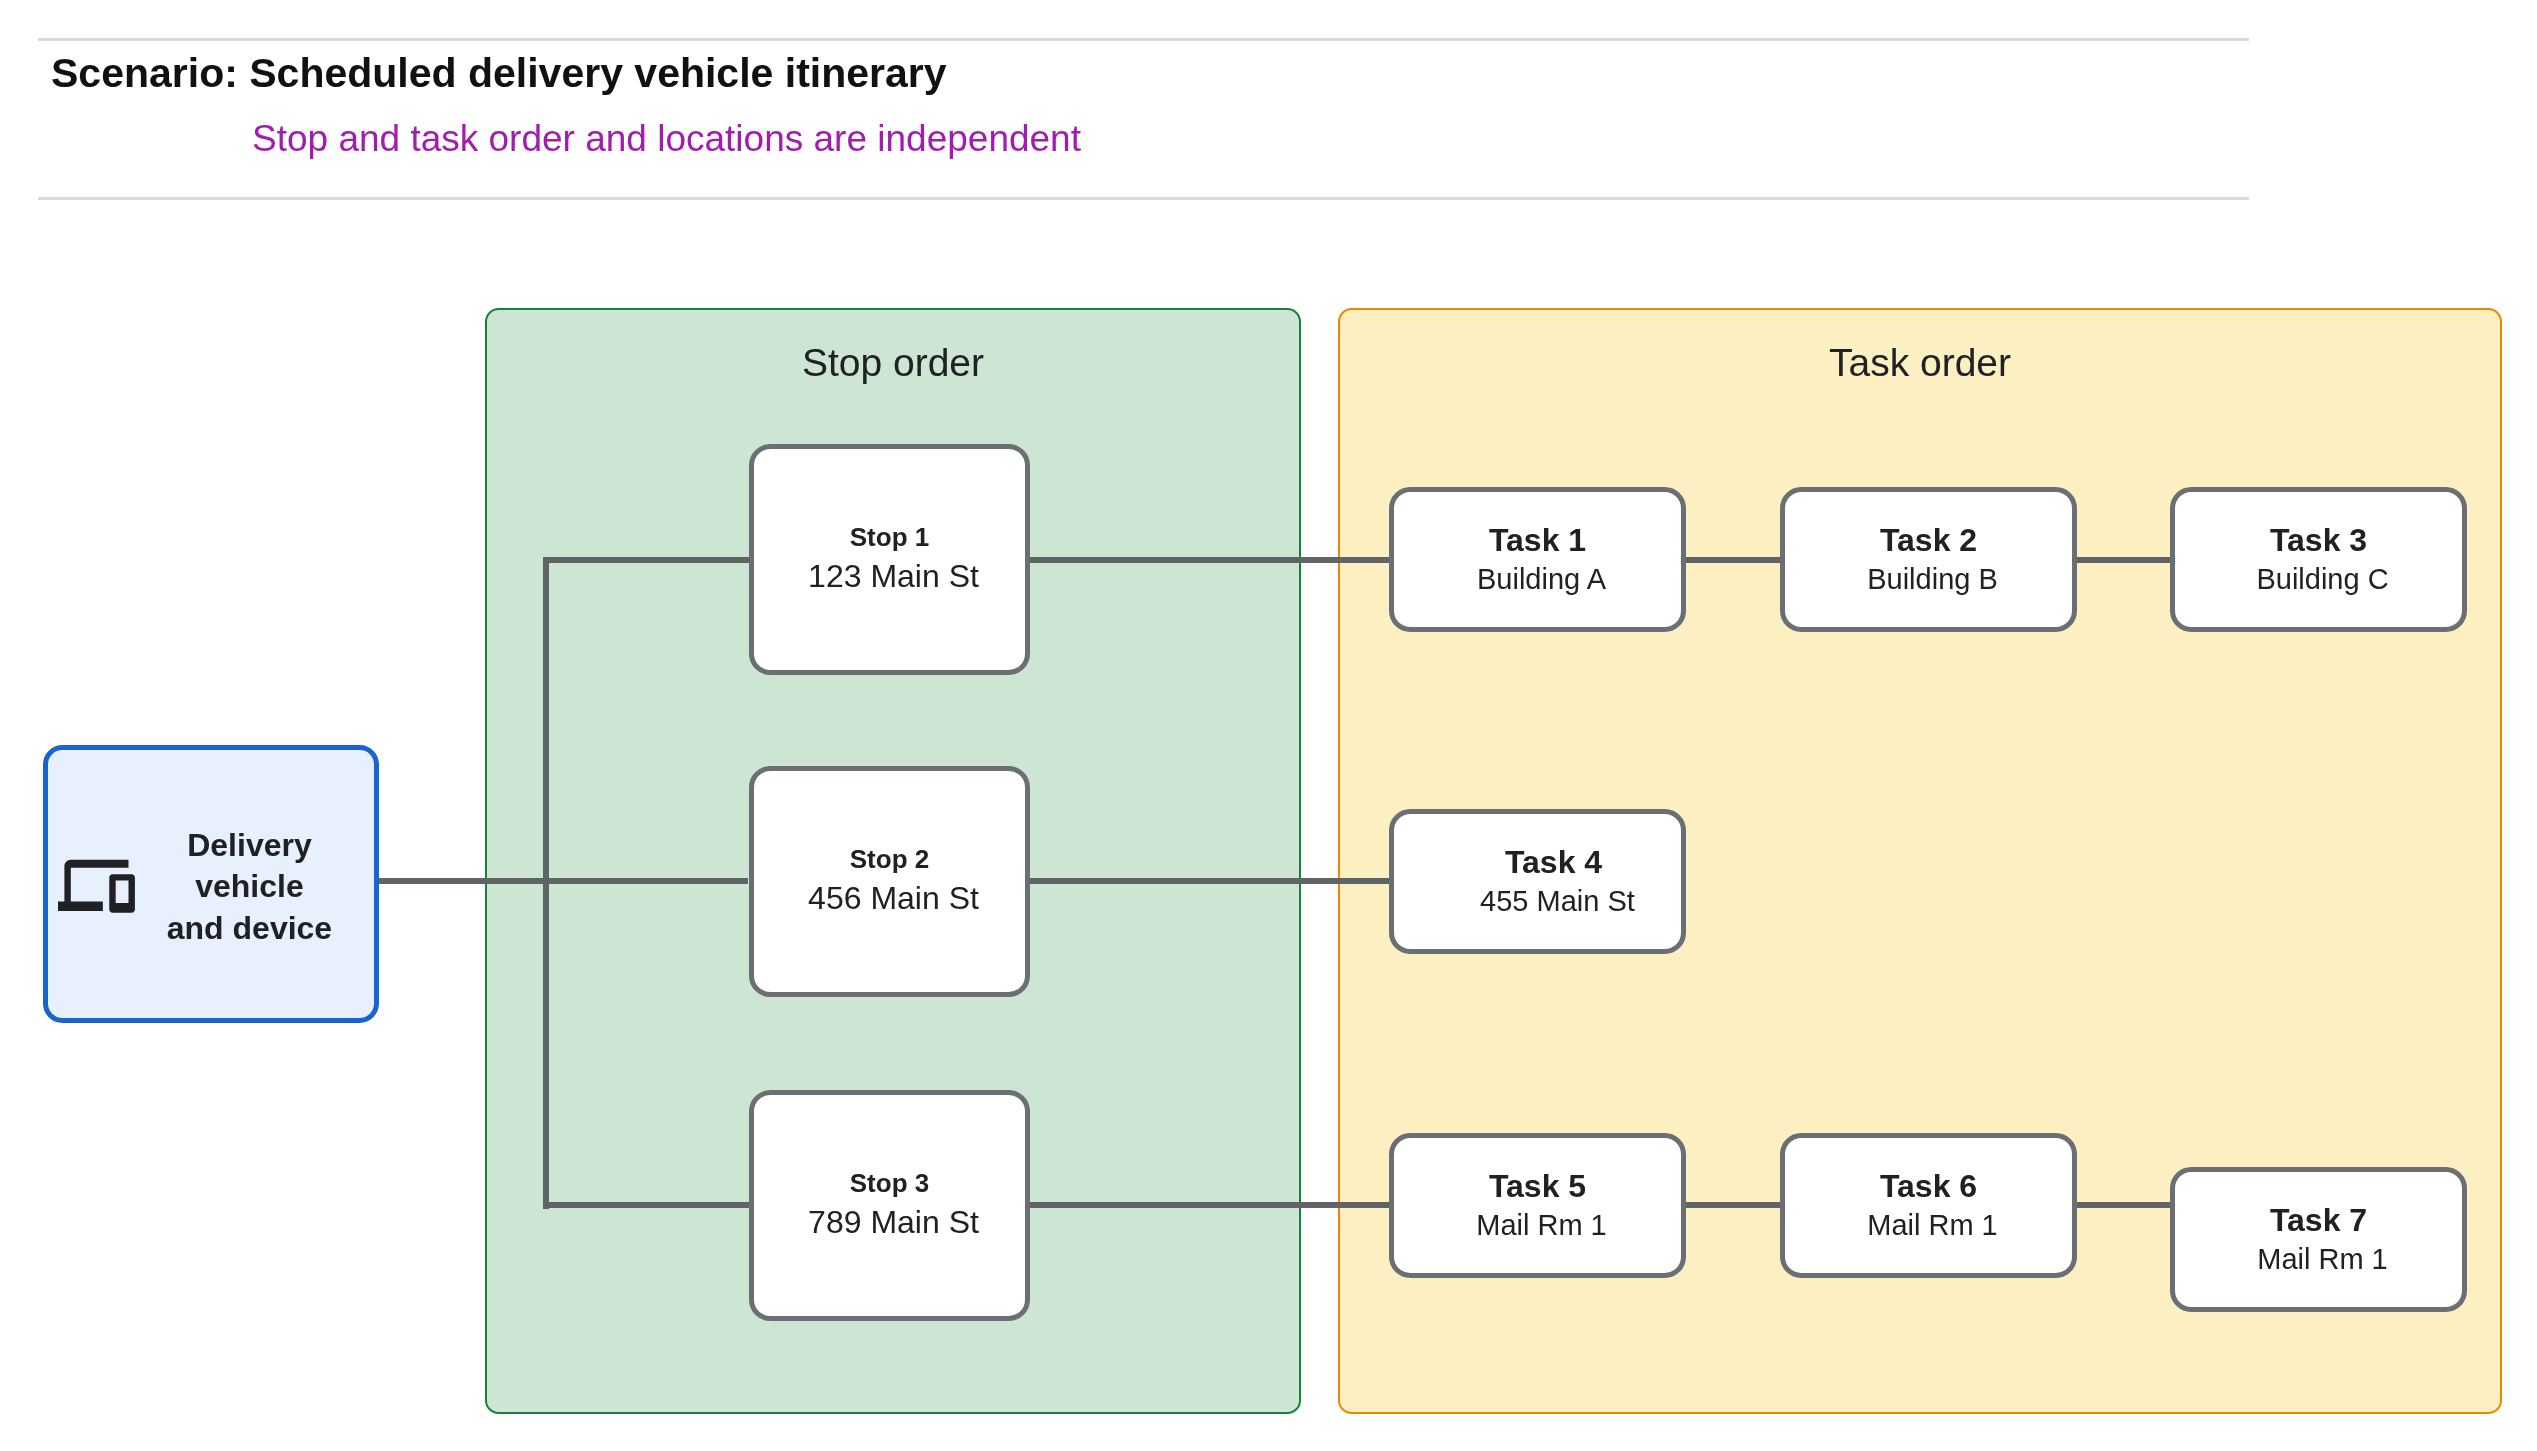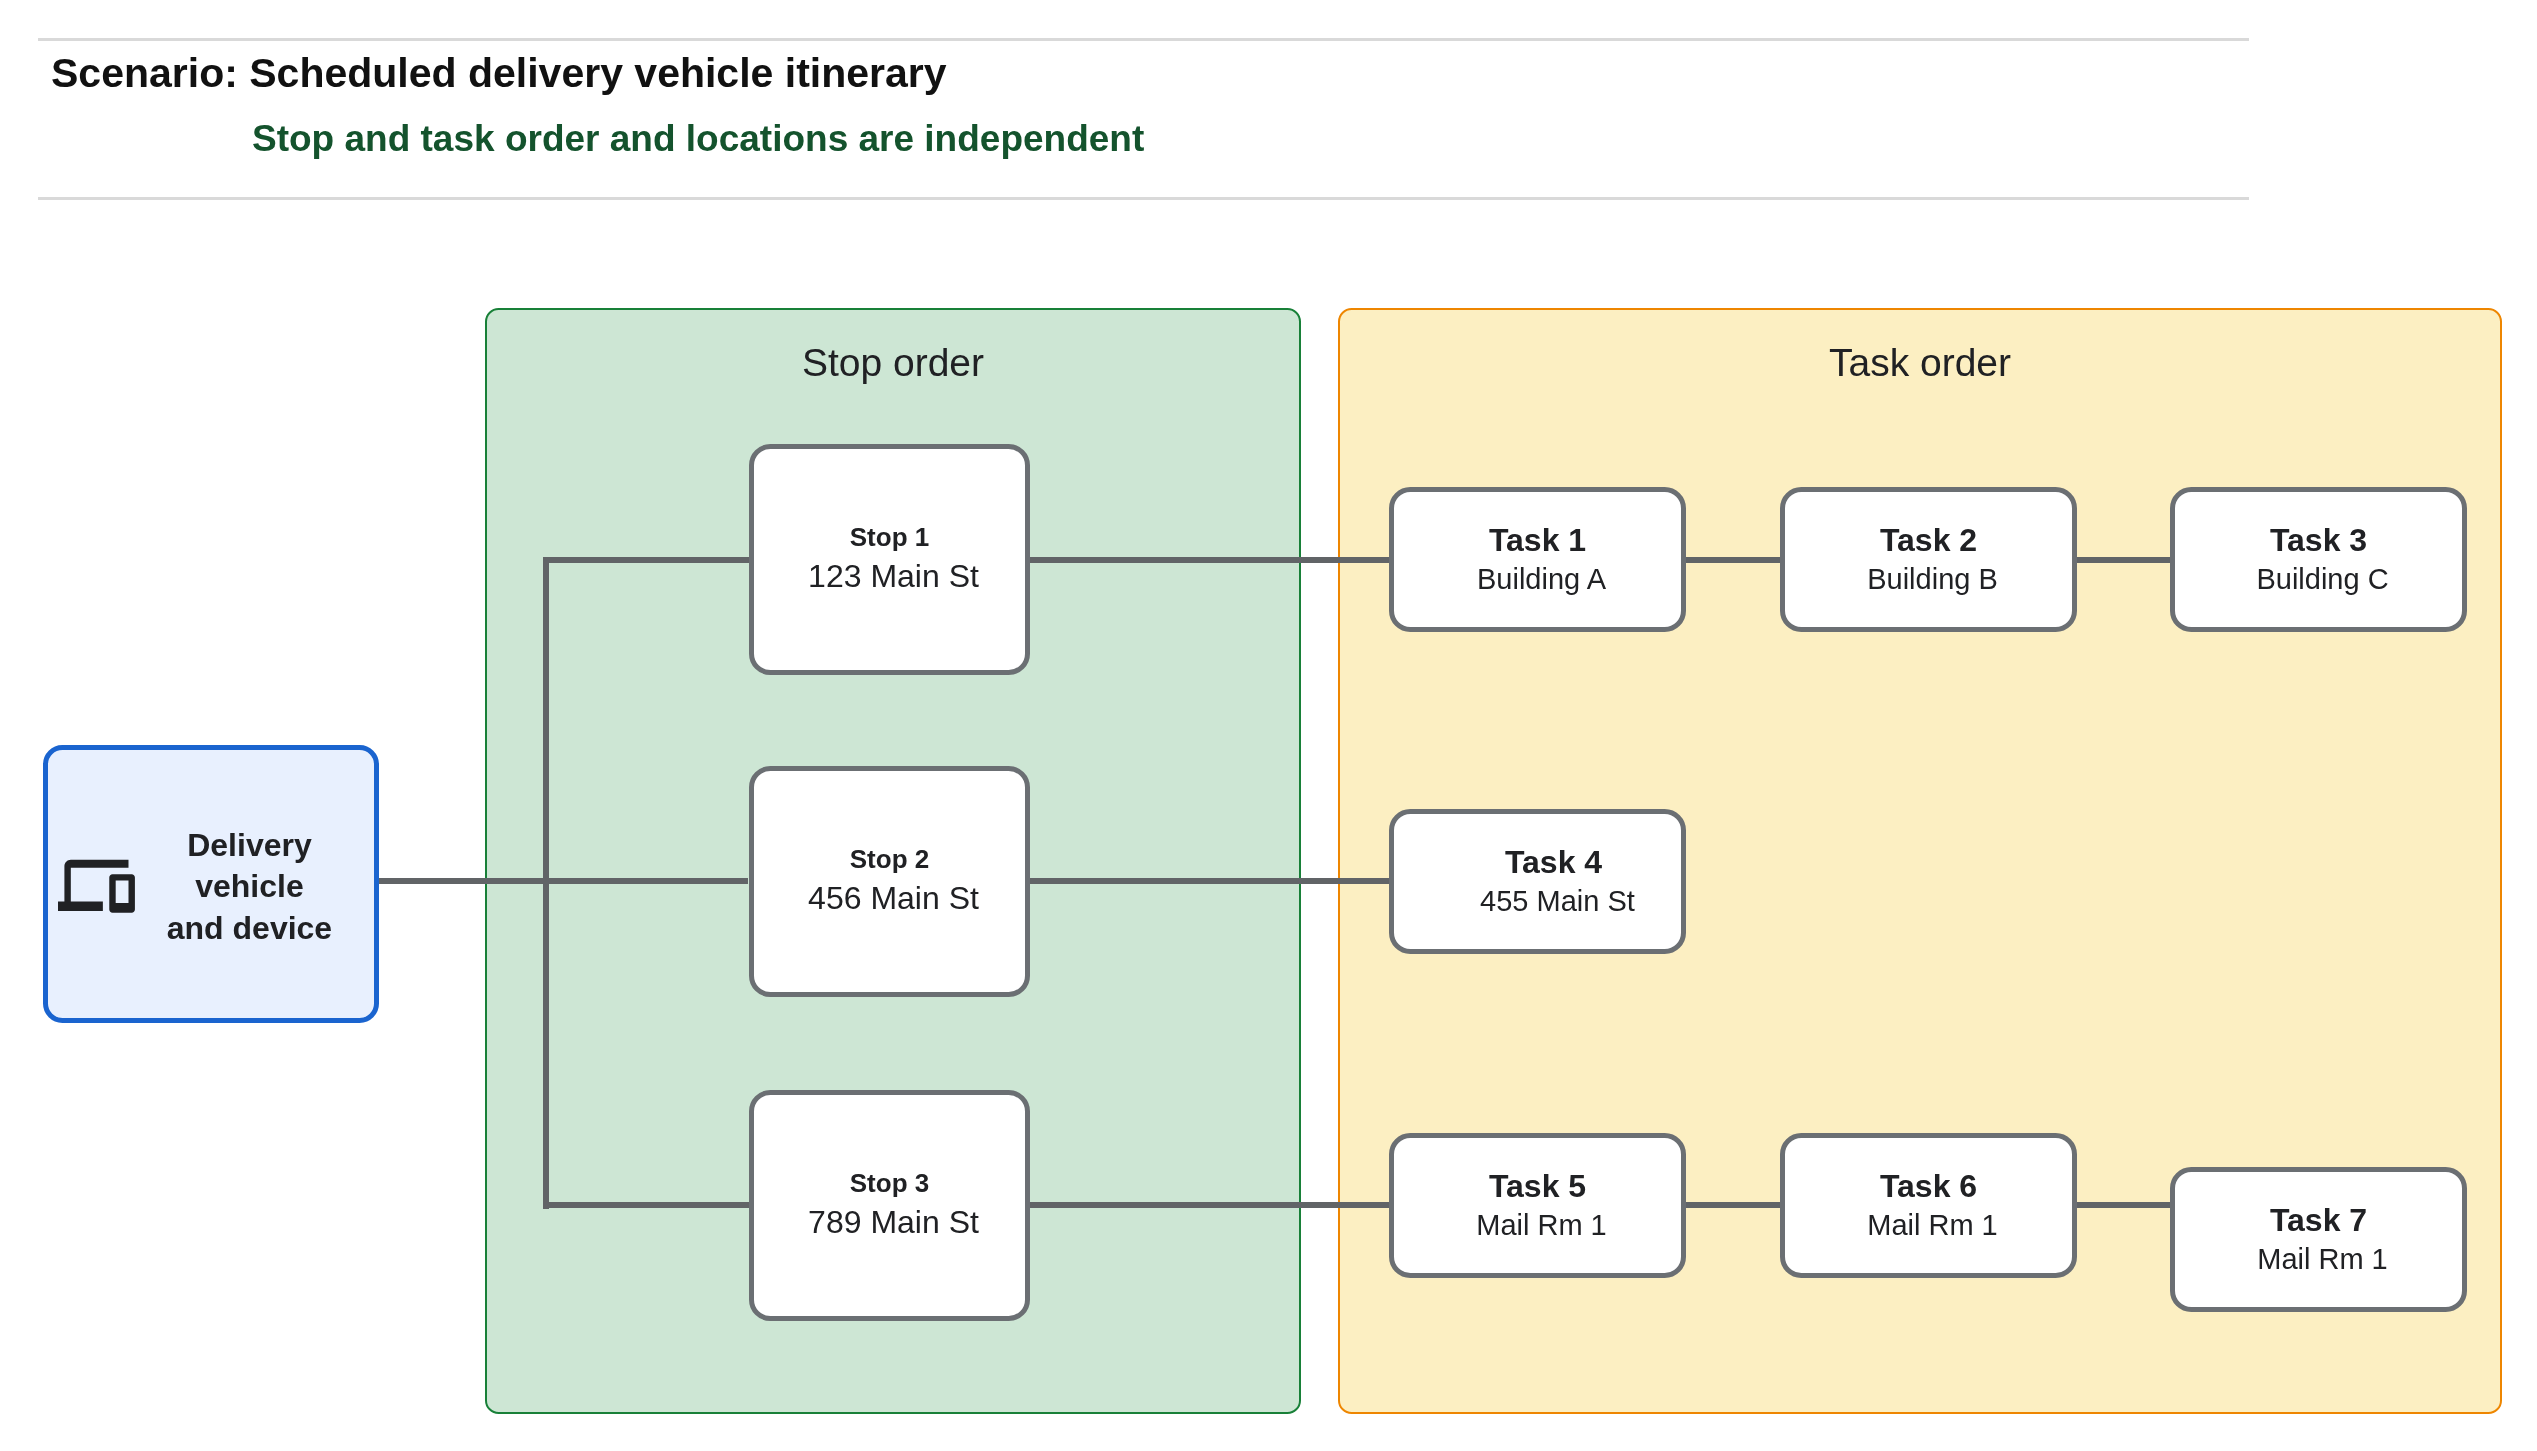--- a/index.html
+++ b/index.html
@@ -2,21 +2,21 @@
 <html><head>
 <meta charset="utf-8">
 <style>
   html,body{margin:0;padding:0;background:#ffffff;}
   .canvas{
     position:relative;width:2538px;height:1436px;background:#ffffff;
     font-family:"Liberation Sans", sans-serif;color:#202124;overflow:hidden;
   }
   .rule{position:absolute;height:2.9px;background:#d9d9d9;}
   .page-title{position:absolute;left:51px;top:50px;font-size:41px;font-weight:700;color:#111;white-space:nowrap;}
-  .page-subtitle{position:absolute;left:252px;top:118px;font-size:37px;font-weight:700;color:#14532d;white-space:nowrap;}
+  .page-subtitle{position:absolute;left:252px;top:118px;font-size:37px;font-weight:400;color:#a21caf;white-space:nowrap;}
 
   .panel{position:absolute;top:308px;height:1106px;border-radius:13.6px;box-sizing:border-box;z-index:0;}
   .panel.green{left:485px;width:816px;background:#cde6d4;border:2.9px solid #188038;}
   .panel.orange{left:1338px;width:1164px;background:#fcefc2;border:2.9px solid #ee8600;}
   .panel-title{position:absolute;top:341px;font-size:39px;font-weight:400;color:#202124;text-align:center;z-index:3;}
   .panel-title.green-t{left:485px;width:816px;}
   .panel-title.orange-t{left:1338px;width:1164px;}
 
   .line{position:absolute;background:#616467;z-index:1;}
 

